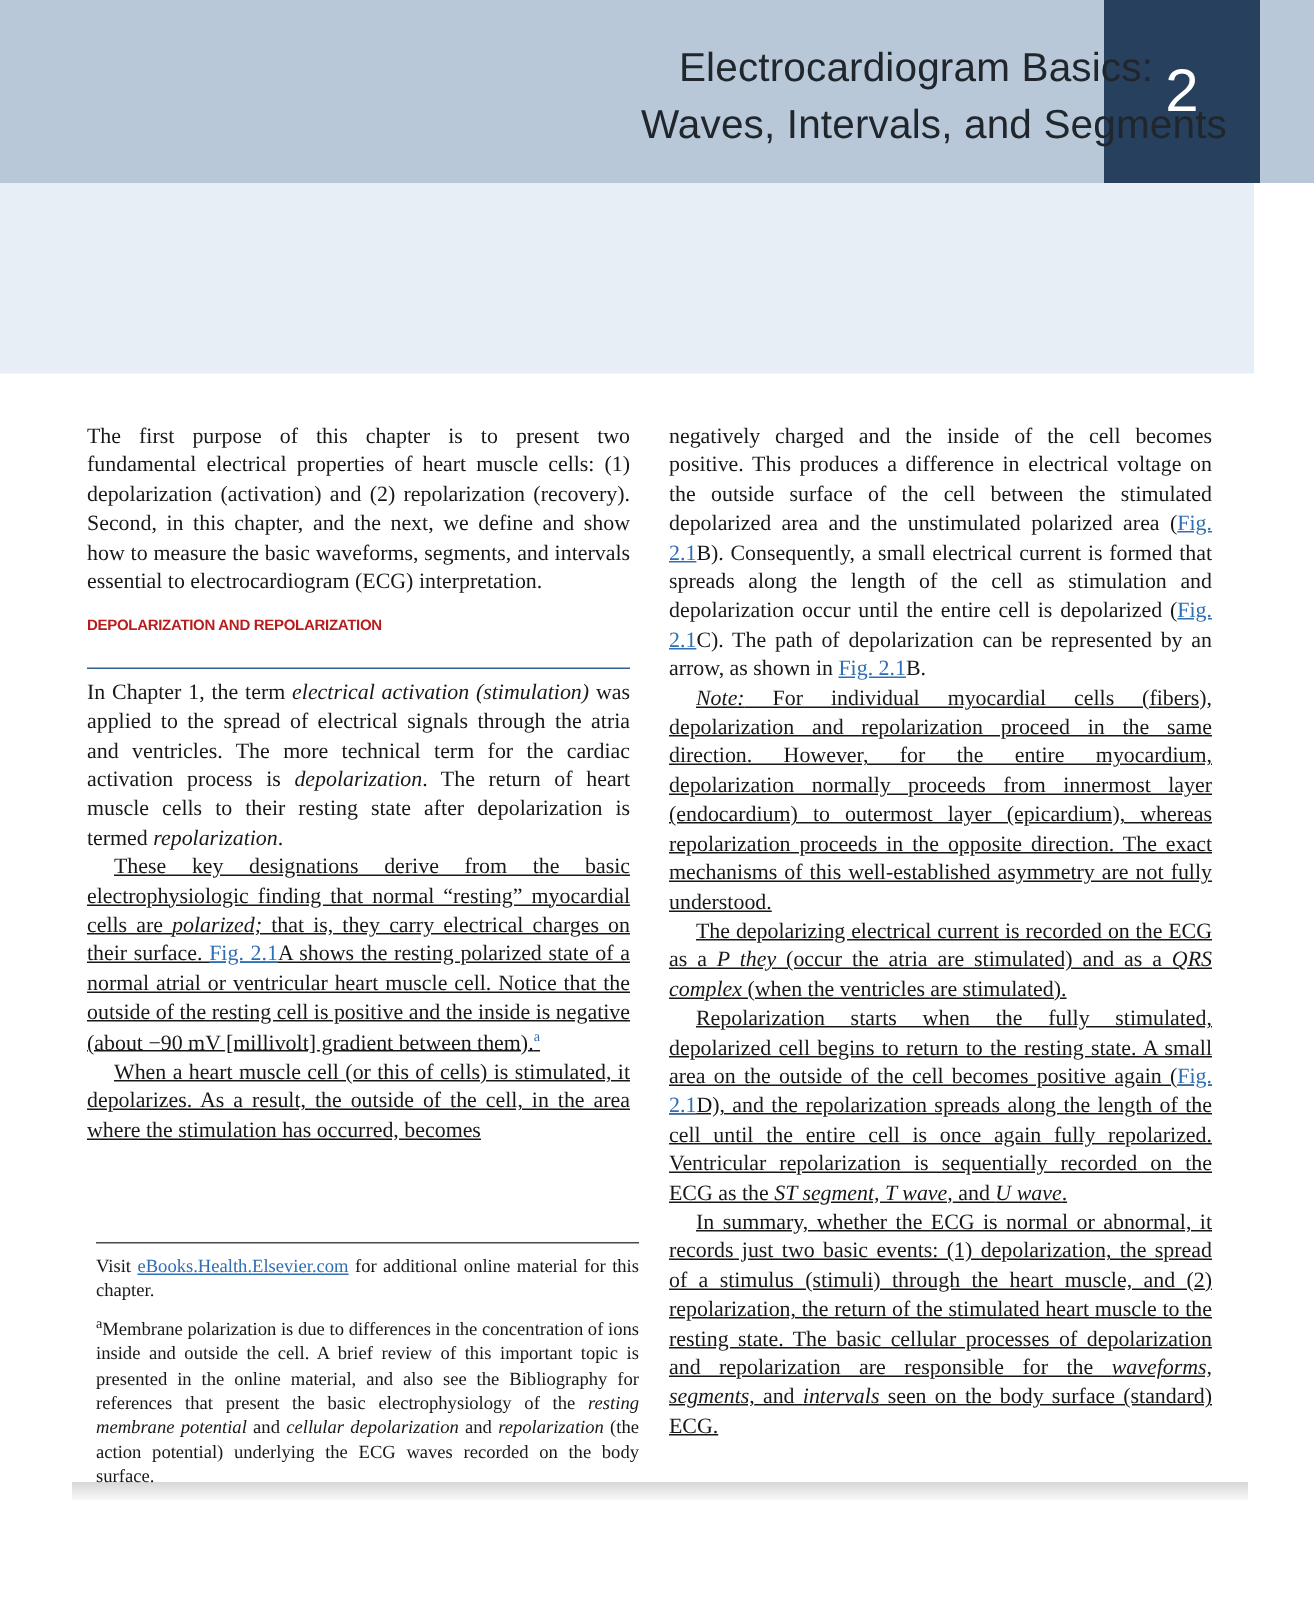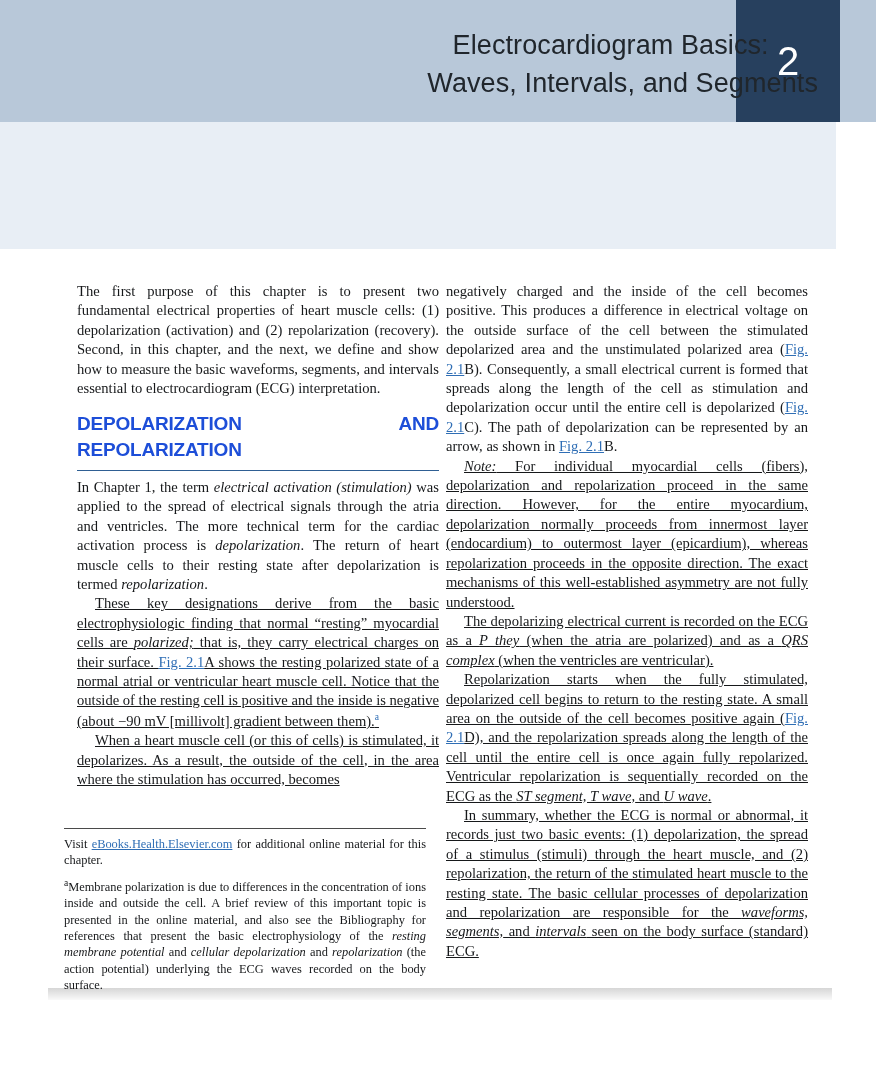--- a/index.html
+++ b/index.html
@@ -94,39 +94,39 @@
   }
   .col {
     position: absolute;
     top: 0;
     width: 362px;
     font-size: 14.6px;
     line-height: 1.33;
     text-align: justify;
     color: #16181a;
   }
-  .col-left { left: 77px; }
+  .col-left { left: 58px; }
   .col-right { left: 446px; }
 
   p.body-par {
     margin: 0 0 0 0;
     text-indent: 0;
     hyphens: auto;
   }
   p.body-par + p.body-par { text-indent: 18px; text-decoration: underline; }
 
   .section-head {
     font-family: "Liberation Sans", sans-serif;
-    font-size: 19px;
+    font-size: 10px;
     font-weight: bold;
-    color: #1d4ed8;
+    color: #b91c1c;
     letter-spacing: -0.2px;
     margin: 13px 0 7px 0;
     border-bottom: 1.4px solid #2f5f93;
-    padding-bottom: 8px;
+    padding-bottom: 20px;
   }
   em { font-style: italic; }
   .lnk {
     color: #2f6eb5;
   }
   sup.fnmark {
     font-size: 9.5px;
     vertical-align: super;
     color: #2f6eb5;
   }
@@ -207,21 +207,21 @@
 
     <p class="body-par">When a heart muscle cell (or this of cells) is stimulated, it depolarizes. As a result, the outside of the cell, in the area where the stimulation has occurred, becomes</p>
   </div>
 
   <div class="col col-right">
 
     <p class="body-par"><span>negatively charged and the inside of the cell becomes positive. This produces a difference in electrical voltage on the outside surface of the cell between the stimulated depolarized area and the unstimulated polarized area (</span><a class="lnk" href="#">Fig. 2.1</a><span>B). Consequently, a small electrical current is formed that spreads along the length of the cell as stimulation and depolarization occur until the entire cell is depolarized (</span><a class="lnk" href="#">Fig. 2.1</a><span>C). The path of depolarization can be represented by an arrow, as shown in </span><a class="lnk" href="#">Fig. 2.1</a><span>B.</span></p>
 
     <p class="body-par"><em>Note:</em><span> For individual myocardial cells (fibers), depolarization and repolarization proceed in the same direction. However, for the entire myocardium, depolarization normally proceeds from innermost layer (endocardium) to outermost layer (epicardium), whereas repolarization proceeds in the opposite direction. The exact mechanisms of this well-established asymmetry are not fully understood.</span></p>
 
-    <p class="body-par"><span>The depolarizing electrical current is recorded on the ECG as a </span><em>P they</em><span> (when the atria are polarized) and as a </span><em>QRS complex</em><span> (when the ventricles are ventricular).</span></p>
+    <p class="body-par"><span>The depolarizing electrical current is recorded on the ECG as a </span><em>P they</em><span> (occur the atria are stimulated) and as a </span><em>QRS complex</em><span> (when the ventricles are stimulated).</span></p>
 
     <p class="body-par"><span>Repolarization starts when the fully stimulated, depolarized cell begins to return to the resting state. A small area on the outside of the cell becomes positive again (</span><a class="lnk" href="#">Fig. 2.1</a><span>D), and the repolarization spreads along the length of the cell until the entire cell is once again fully repolarized. Ventricular repolarization is sequentially recorded on the ECG as the </span><em>ST segment, T wave,</em><span> and </span><em>U wave</em><span>.</span></p>
 
     <p class="body-par"><span>In summary, whether the ECG is normal or abnormal, it records just two basic events: (1) depolarization, the spread of a stimulus (stimuli) through the heart muscle, and (2) repolarization, the return of the stimulated heart muscle to the resting state. The basic cellular processes of depolarization and repolarization are responsible for the </span><em>waveforms, segments,</em><span> and </span><em>intervals</em><span> seen on the body surface (standard) ECG.</span></p>
   </div>
 </div>
 
 <div class="footnote-area">
   <div class="footnote-rule"></div>
 

